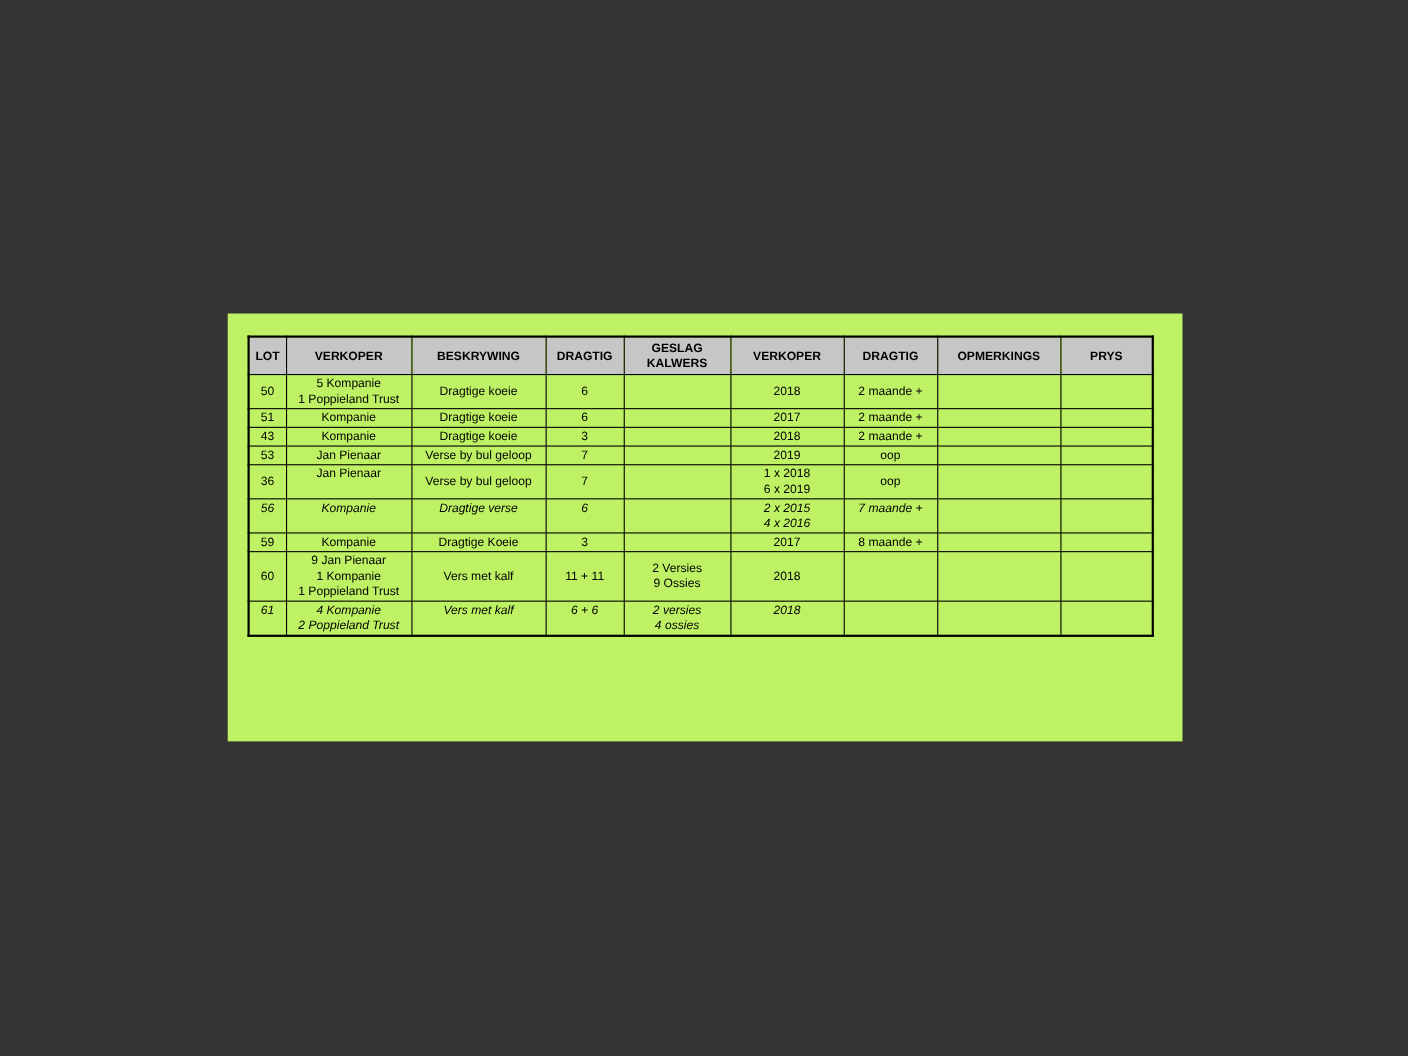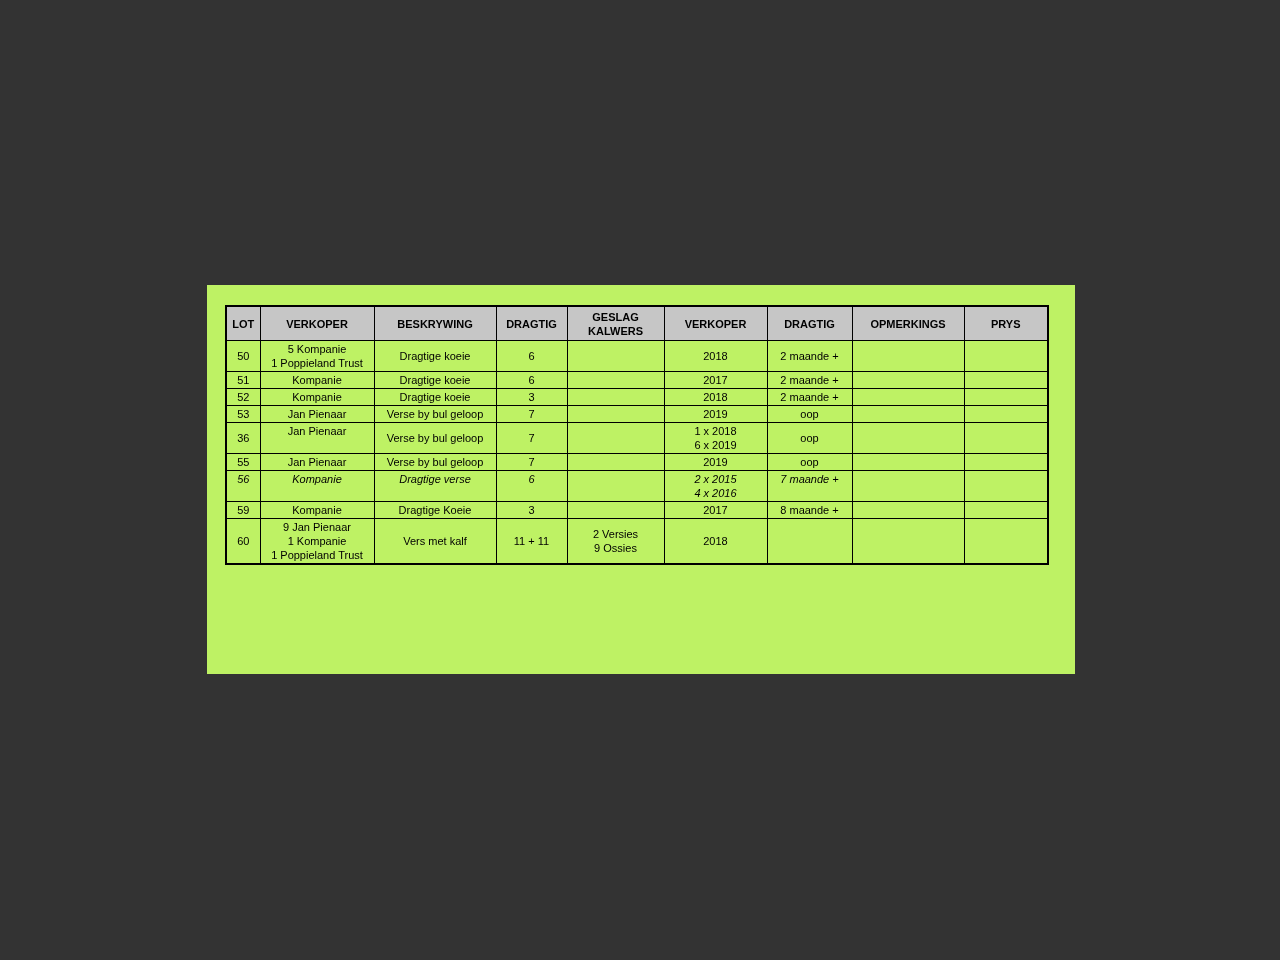--- a/index.html
+++ b/index.html
@@ -99,21 +99,21 @@
           <td class="col-verkoper">Kompanie</td>
           <td class="col-beskrywing">Dragtige koeie</td>
           <td class="col-aantal">6</td>
           <td class="col-geslag"></td>
           <td class="col-ouderdom">2017</td>
           <td class="col-dragtig">2 maande +</td>
           <td class="col-opmerkings"></td>
           <td class="col-prys"></td>
         </tr>
         <tr class="single">
-          <td class="col-lot">52</td>
+          <td class="col-lot">43</td>
           <td class="col-verkoper">Kompanie</td>
           <td class="col-beskrywing">Dragtige koeie</td>
           <td class="col-aantal">3</td>
           <td class="col-geslag"></td>
           <td class="col-ouderdom">2018</td>
           <td class="col-dragtig">2 maande +</td>
           <td class="col-opmerkings"></td>
           <td class="col-prys"></td>
         </tr>
         <tr class="single">
@@ -127,31 +127,20 @@
           <td class="col-opmerkings"></td>
           <td class="col-prys"></td>
         </tr>
         <tr>
           <td class="col-lot">36</td>
           <td class="col-verkoper">Jan Pienaar</td>
           <td class="col-beskrywing">Verse by bul geloop</td>
           <td class="col-aantal">7</td>
           <td class="col-geslag"></td>
           <td class="col-ouderdom">1 x 2018<br>6 x 2019</td>
-          <td class="col-dragtig">oop</td>
-          <td class="col-opmerkings"></td>
-          <td class="col-prys"></td>
-        </tr>
-        <tr class="single">
-          <td class="col-lot">55</td>
-          <td class="col-verkoper">Jan Pienaar</td>
-          <td class="col-beskrywing">Verse by bul geloop</td>
-          <td class="col-aantal">7</td>
-          <td class="col-geslag"></td>
-          <td class="col-ouderdom">2019</td>
           <td class="col-dragtig">oop</td>
           <td class="col-opmerkings"></td>
           <td class="col-prys"></td>
         </tr>
         <tr class="va-top">
           <td class="col-lot">56</td>
           <td class="col-verkoper">Kompanie</td>
           <td class="col-beskrywing">Dragtige verse</td>
           <td class="col-aantal">6</td>
           <td class="col-geslag"></td>
@@ -175,15 +164,26 @@
           <td class="col-lot">60</td>
           <td class="col-verkoper">9 Jan Pienaar<br>1 Kompanie<br>1 Poppieland Trust</td>
           <td class="col-beskrywing">Vers met kalf</td>
           <td class="col-aantal">11 + 11</td>
           <td class="col-geslag">2 Versies<br>9 Ossies</td>
           <td class="col-ouderdom">2018</td>
           <td class="col-dragtig"></td>
           <td class="col-opmerkings"></td>
           <td class="col-prys"></td>
         </tr>
+        <tr class="va-top">
+          <td class="col-lot">61</td>
+          <td class="col-verkoper">4 Kompanie<br>2 Poppieland Trust</td>
+          <td class="col-beskrywing">Vers met kalf</td>
+          <td class="col-aantal">6 + 6</td>
+          <td class="col-geslag">2 versies<br>4 ossies</td>
+          <td class="col-ouderdom">2018</td>
+          <td class="col-dragtig"></td>
+          <td class="col-opmerkings"></td>
+          <td class="col-prys"></td>
+        </tr>
       </tbody>
   </table>
 </div>
 
 </body></html>

